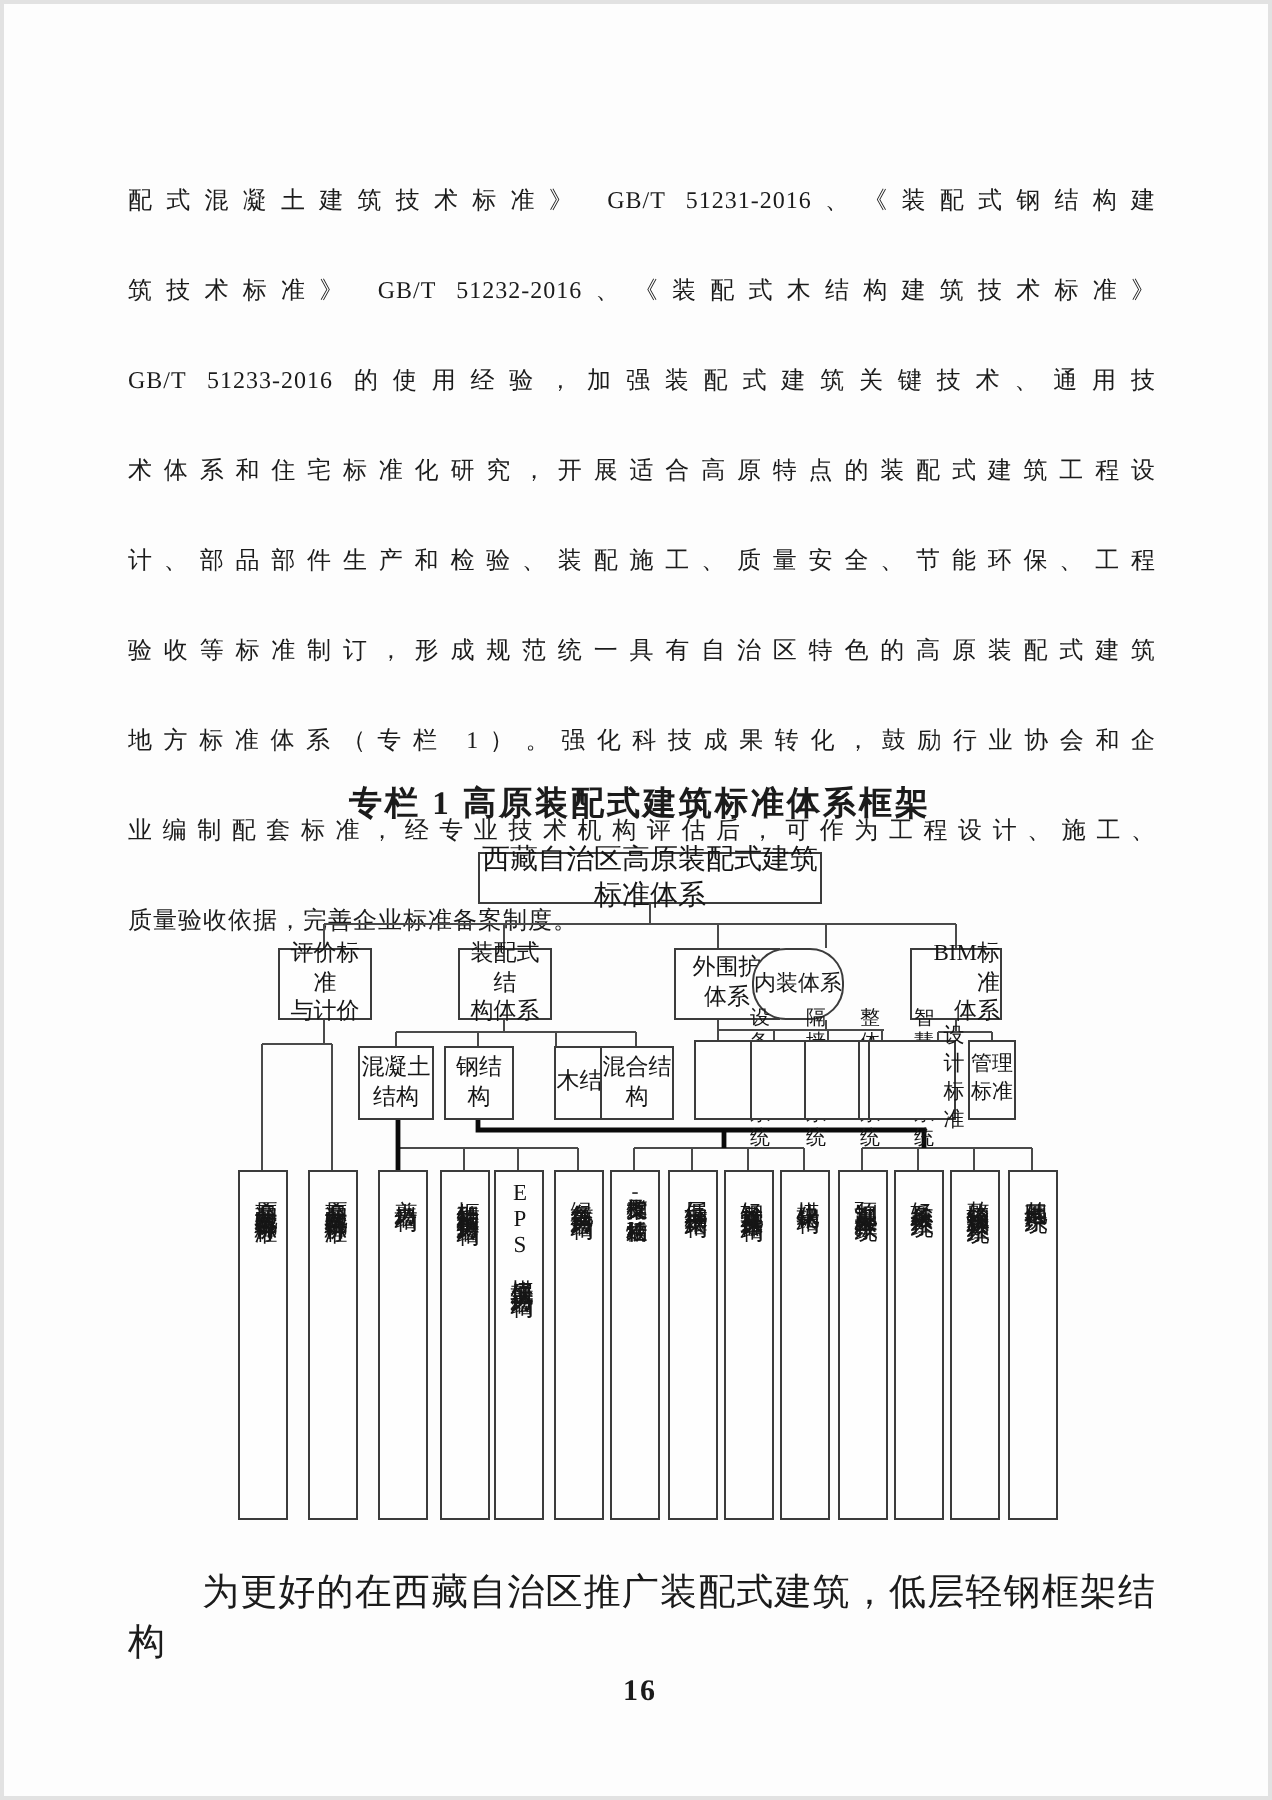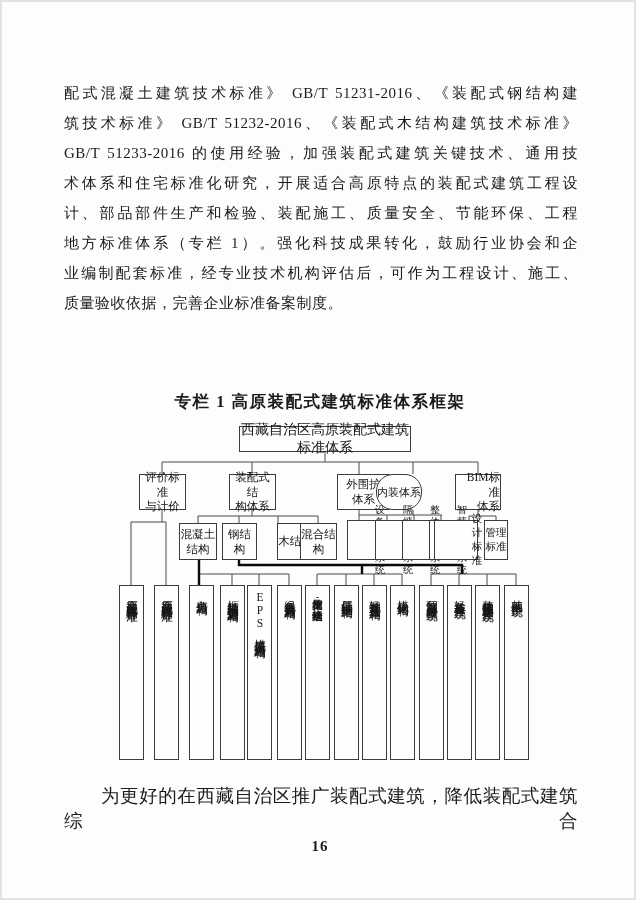--- a/index.html
+++ b/index.html
@@ -4,21 +4,21 @@
 <style>
   html,body{margin:0;padding:0;background:#fff;}
   .page{
     position:relative;width:636px;height:900px;box-sizing:border-box;
     background:#fdfdfd;border:2px solid #e2e2e2;overflow:hidden;
     font-family:"Liberation Serif","DejaVu Serif",serif;color:#1b1b1b;
   }
   
   .para{position:absolute;left:62px;top:76px;width:514px;}
   .para-line{
-    font-size:15px;line-height:30px;letter-spacing:0.5px;
+    font-size:12px;line-height:45px;letter-spacing:0.5px;
     text-align:justify;white-space:normal;
   }
   .para-line.jl{text-align-last:justify;}
   
   .caption{
     position:absolute;left:0;top:389px;width:636px;text-align:center;
     font-weight:bold;font-size:16.5px;letter-spacing:1.5px;
   }
   
   .nbox{
@@ -75,20 +75,21 @@
 <body>
 
 <div class="page">
 
   <div class="para">
     <div class="para-line jl">配式混凝土建筑技术标准》 GB/T 51231-2016、《装配式钢结构建</div>
     <div class="para-line jl">筑技术标准》 GB/T 51232-2016、《装配式木结构建筑技术标准》</div>
     <div class="para-line jl">GB/T 51233-2016 的使用经验，加强装配式建筑关键技术、通用技</div>
     <div class="para-line jl">术体系和住宅标准化研究，开展适合高原特点的装配式建筑工程设</div>
     <div class="para-line jl">计、部品部件生产和检验、装配施工、质量安全、节能环保、工程</div>
+    <div class="para-line jl">验收等标准制订，形成规范统一具有自治区特色的高原装配式建筑</div>
     <div class="para-line jl">地方标准体系（专栏 1）。强化科技成果转化，鼓励行业协会和企</div>
     <div class="para-line jl">业编制配套标准，经专业技术机构评估后，可作为工程设计、施工、</div>
     <div class="para-line">质量验收依据，完善企业标准备案制度。</div>
   </div>
 
   <div class="caption">专栏 1  高原装配式建筑标准体系框架</div>
 
   <svg class="connectors" width="636" height="900" viewBox="0 0 636 900">
     <path fill="none" stroke="#4a4a4a" stroke-width="1" d="
       M323 450 V460 M160 460 H476 M160 460 V472 M250 460 V472 M357 460 V472 M411 460 V472 M476 460 V472
@@ -150,16 +151,16 @@
   <div class="nbox leaf leaf-5">绿色复合剪力墙结构</div>
   <div class="nbox leaf leaf-6">钢框架及支撑-延性墙板结构</div>
   <div class="nbox leaf leaf-7">低层轻钢框架结构</div>
   <div class="nbox leaf leaf-8">轻钢龙骨复合墙体结构</div>
   <div class="nbox leaf leaf-9">模块化钢结构</div>
   <div class="nbox leaf leaf-10">预制混凝土外挂板系统</div>
   <div class="nbox leaf leaf-11">轻质条板外挂系统</div>
   <div class="nbox leaf leaf-12">整体轻钢预制板外挂系统</div>
   <div class="nbox leaf leaf-13">其他围护系统</div>
 
-  <div class="closing">为更好的在西藏自治区推广装配式建筑，降低装配式建筑综合</div>
+  <div class="closing">为更好的在西藏自治区推广装配式建筑，低层轻钢框架结构</div>
   <div class="pagenum">16</div>
 
 </div>
 
 </body></html>

